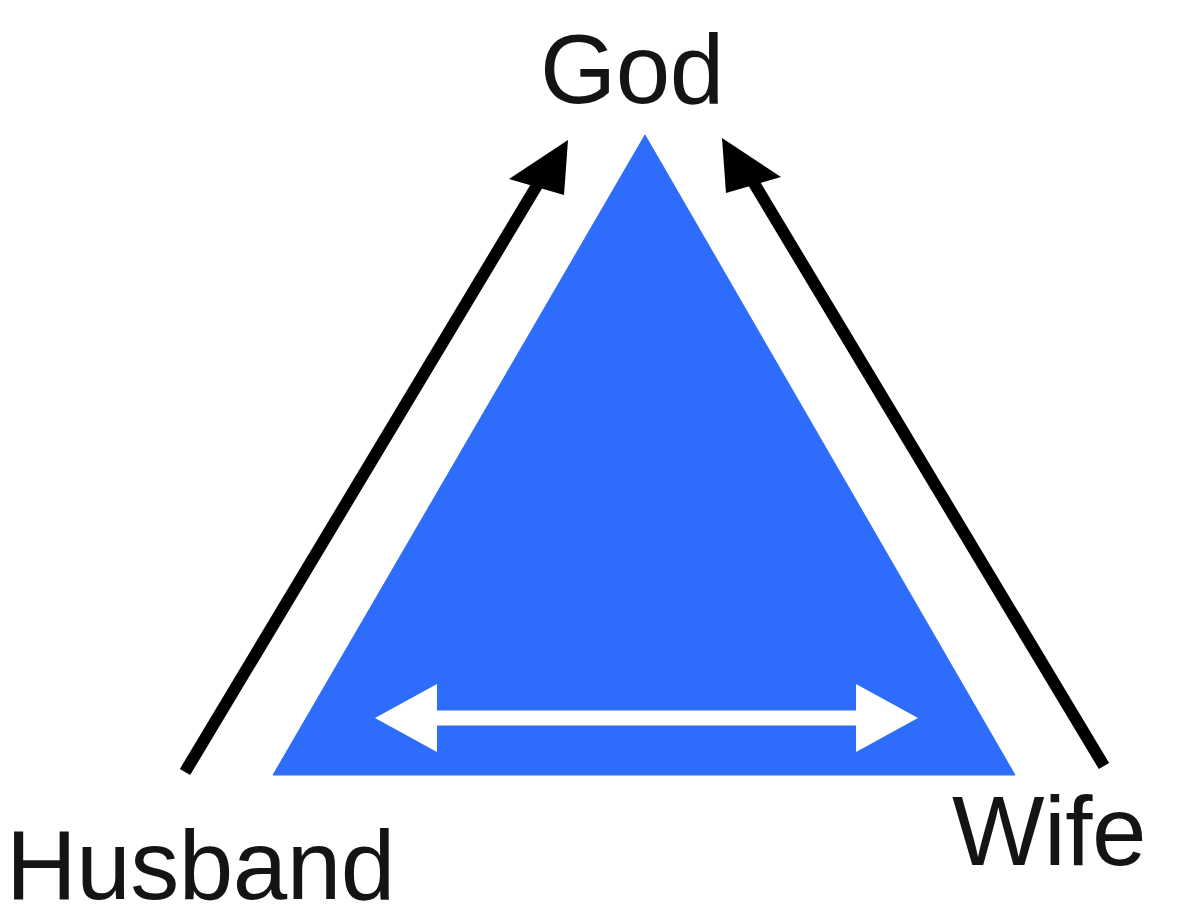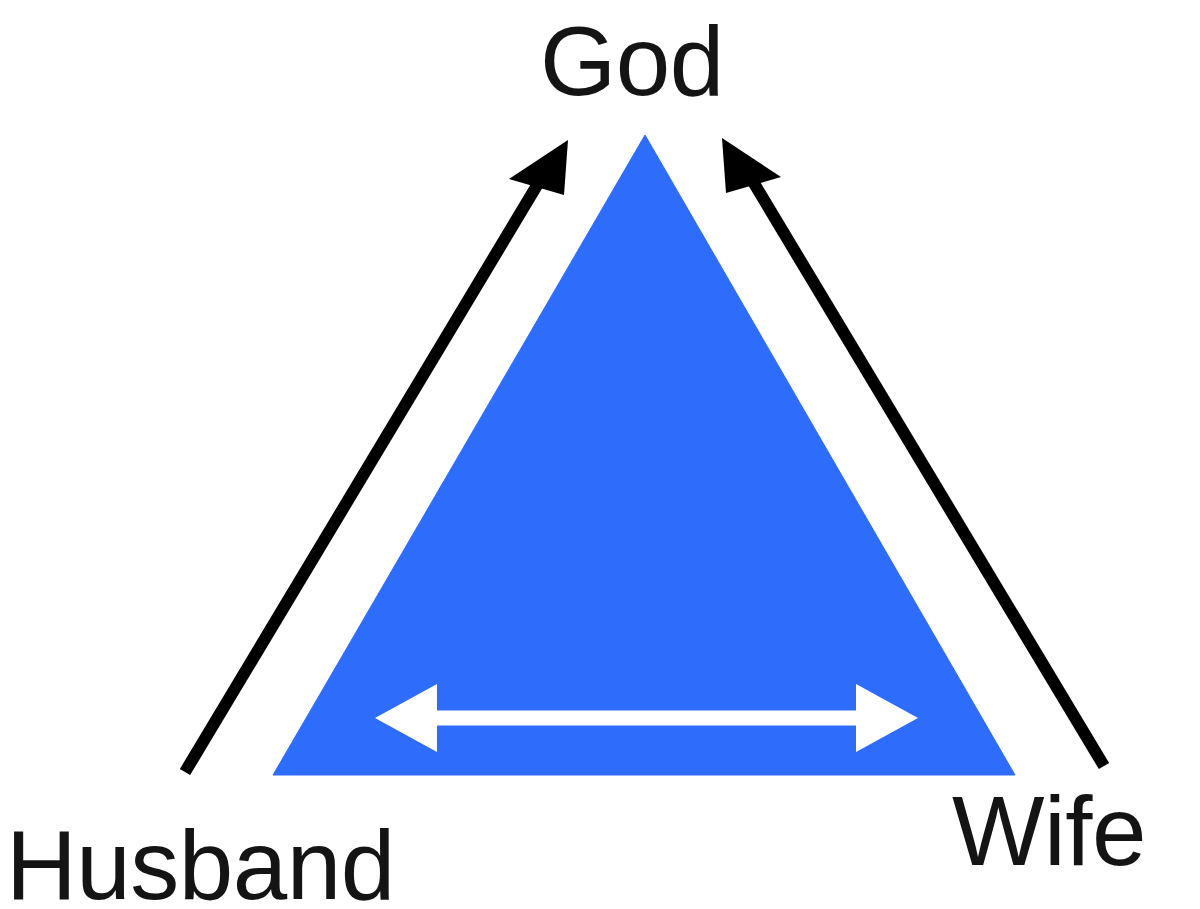--- a/index.html
+++ b/index.html
@@ -32,21 +32,21 @@
     position: absolute;
     font-family: "Liberation Sans", sans-serif;
     font-weight: 400;
     color: #141414;
     white-space: nowrap;
     line-height: 1;
     letter-spacing: -0.5px;
   }
   #label-god {
     left: 540px;
-    top: 12px;
+    top: 20px;
     font-size: 98px;
   }
   #label-husband {
     left: 6px;
     top: 816px;
     font-size: 98px;
   }
   #label-wife {
     left: 952px;
     top: 782px;

